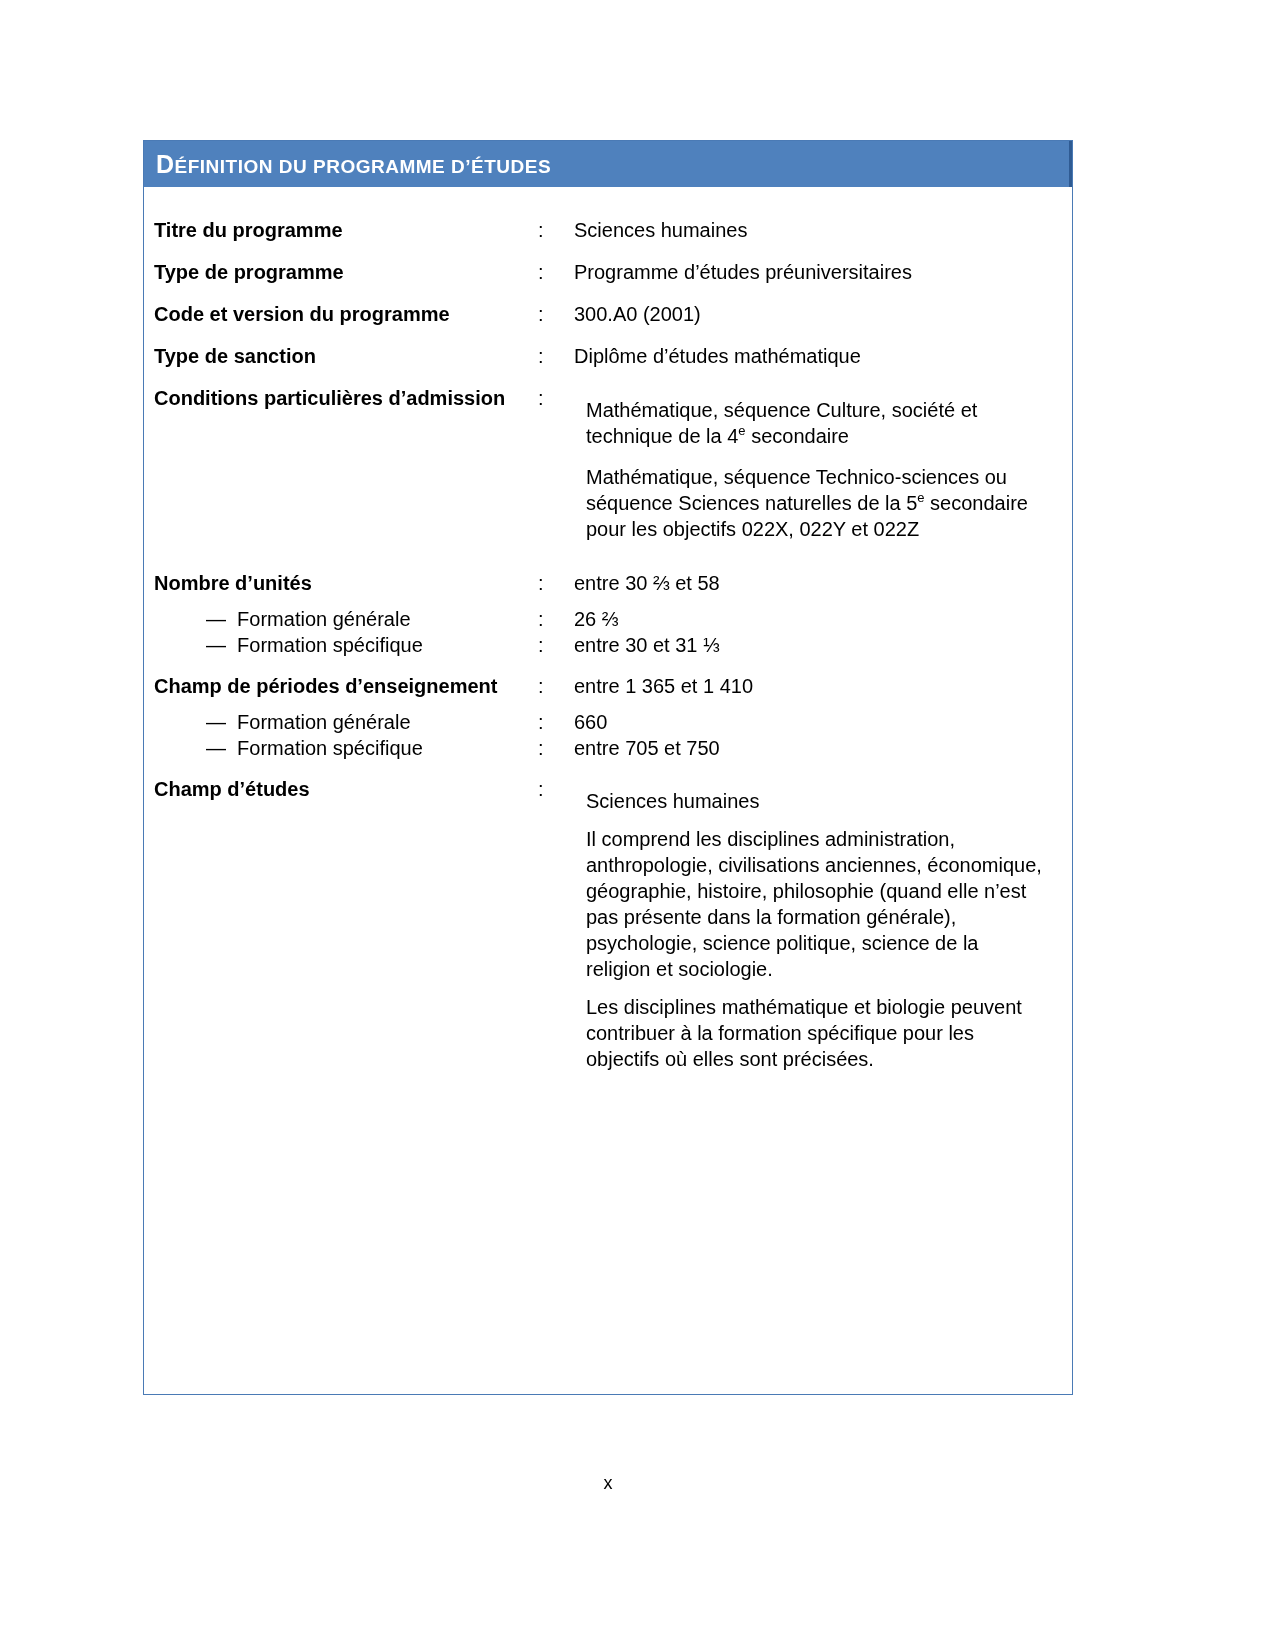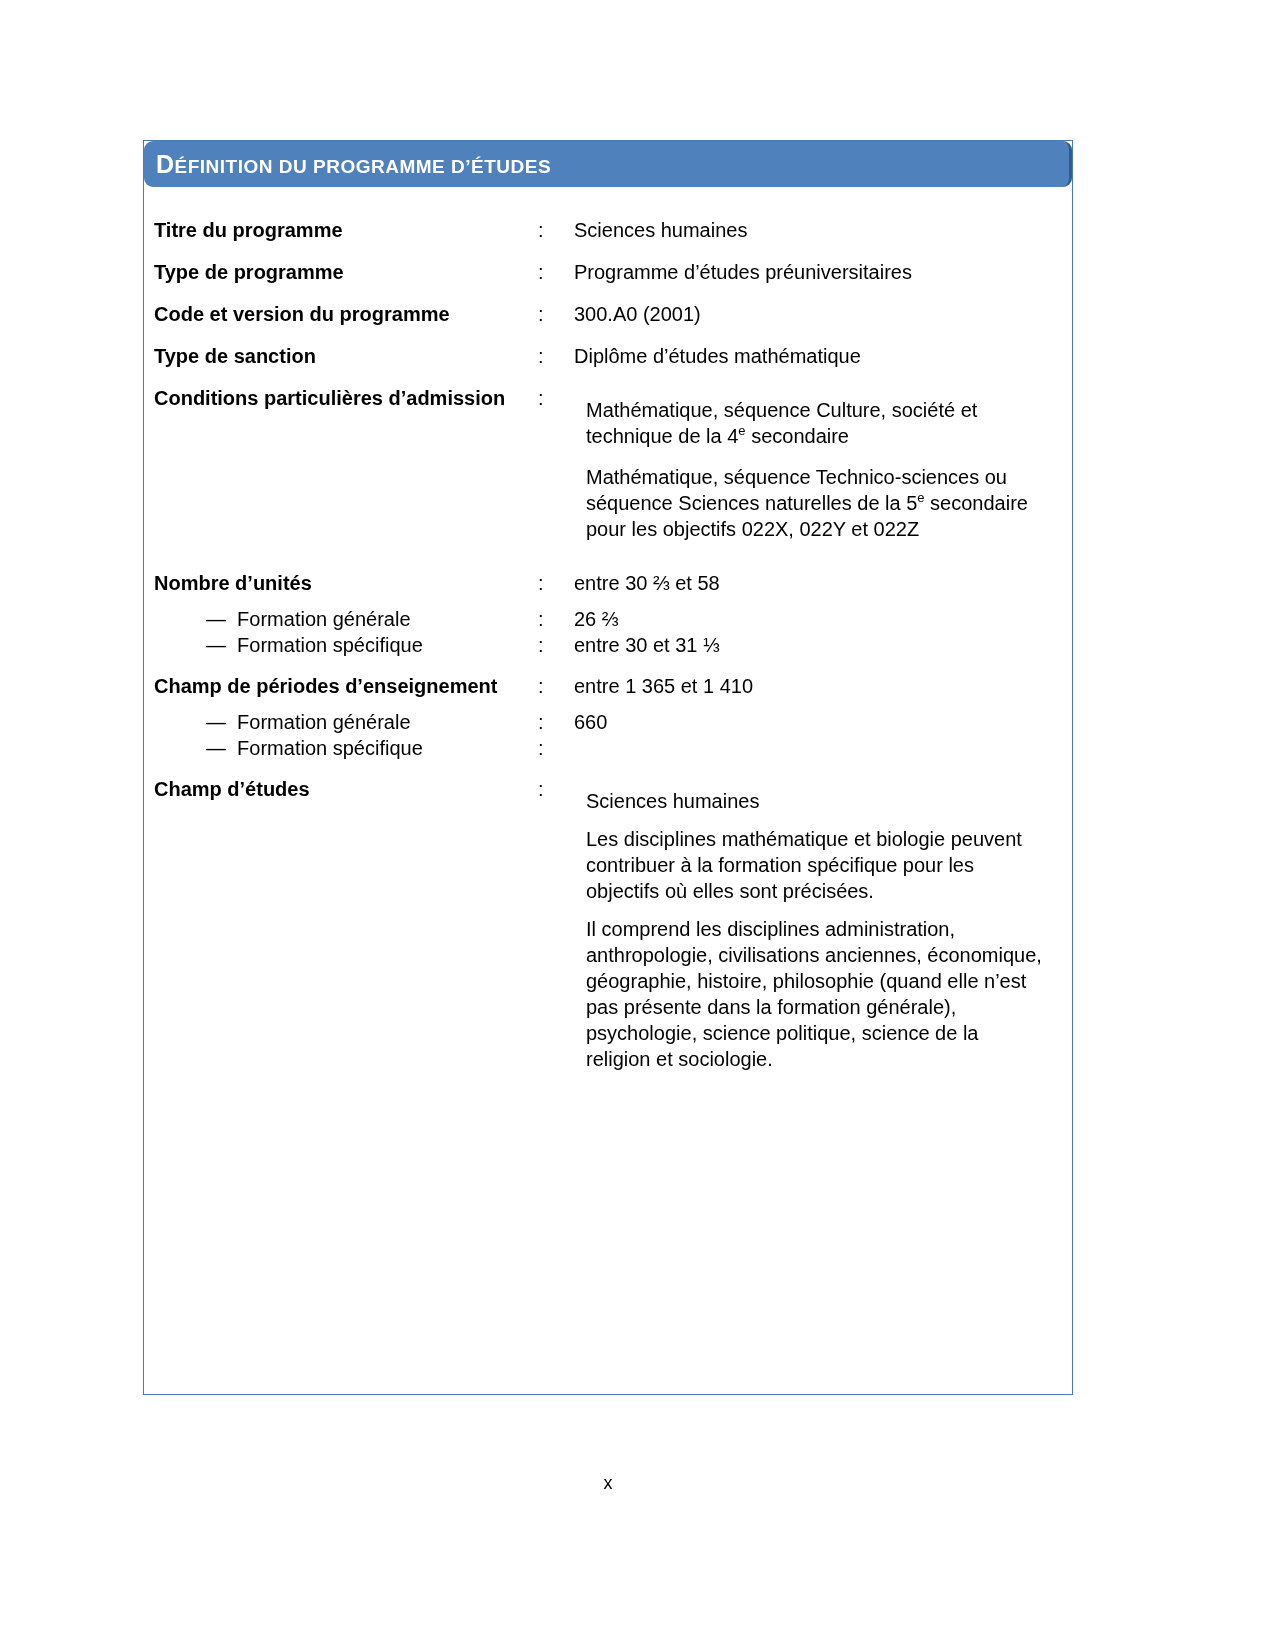--- a/index.html
+++ b/index.html
@@ -27,21 +27,20 @@
     background: #ffffff;
   }
   .box-header {
     height: 46px;
     background: #4f81bd;
     display: flex;
     align-items: center;
     padding-left: 12px;
     border-right: 3px solid #2f5b93;
     box-sizing: border-box;
-    border-radius: 9px;
   }
   .box-header .title {
     display: block;
     color: #ffffff;
     font-weight: bold;
     font-size: 19px;
     letter-spacing: 0.5px;
   }
   .box-header .title::first-letter {
     font-size: 25px;
@@ -179,30 +178,31 @@
 
       <div class="subgroup">
         <div class="subrow">
           <div class="label">—  Formation générale</div>
           <div class="colon">:</div>
           <div class="value">660</div>
         </div>
         <div class="subrow">
           <div class="label">—  Formation spécifique</div>
           <div class="colon">:</div>
+          <div class="value">entre 705 et 750</div>
         </div>
       </div>
 
       <div class="row">
         <div class="label">Champ d’études</div>
         <div class="colon">:</div>
         <div class="value">
           <p>Sciences humaines</p>
+          <p class="body-para">Il comprend les disciplines administration, anthropologie, civilisations anciennes, économique, géographie, histoire, philosophie (quand elle n’est pas présente dans la formation générale), psychologie, science politique, science de la religion et sociologie.</p>
           <p class="body-para">Les disciplines mathématique et biologie peuvent contribuer à la formation spécifique pour les objectifs où elles sont précisées.</p>
-          <p class="body-para">Il comprend les disciplines administration, anthropologie, civilisations anciennes, économique, géographie, histoire, philosophie (quand elle n’est pas présente dans la formation générale), psychologie, science politique, science de la religion et sociologie.</p>
         </div>
       </div>
 
     </div>
   </div>
 
   <div class="footer">x</div>
 
 </div>
 

